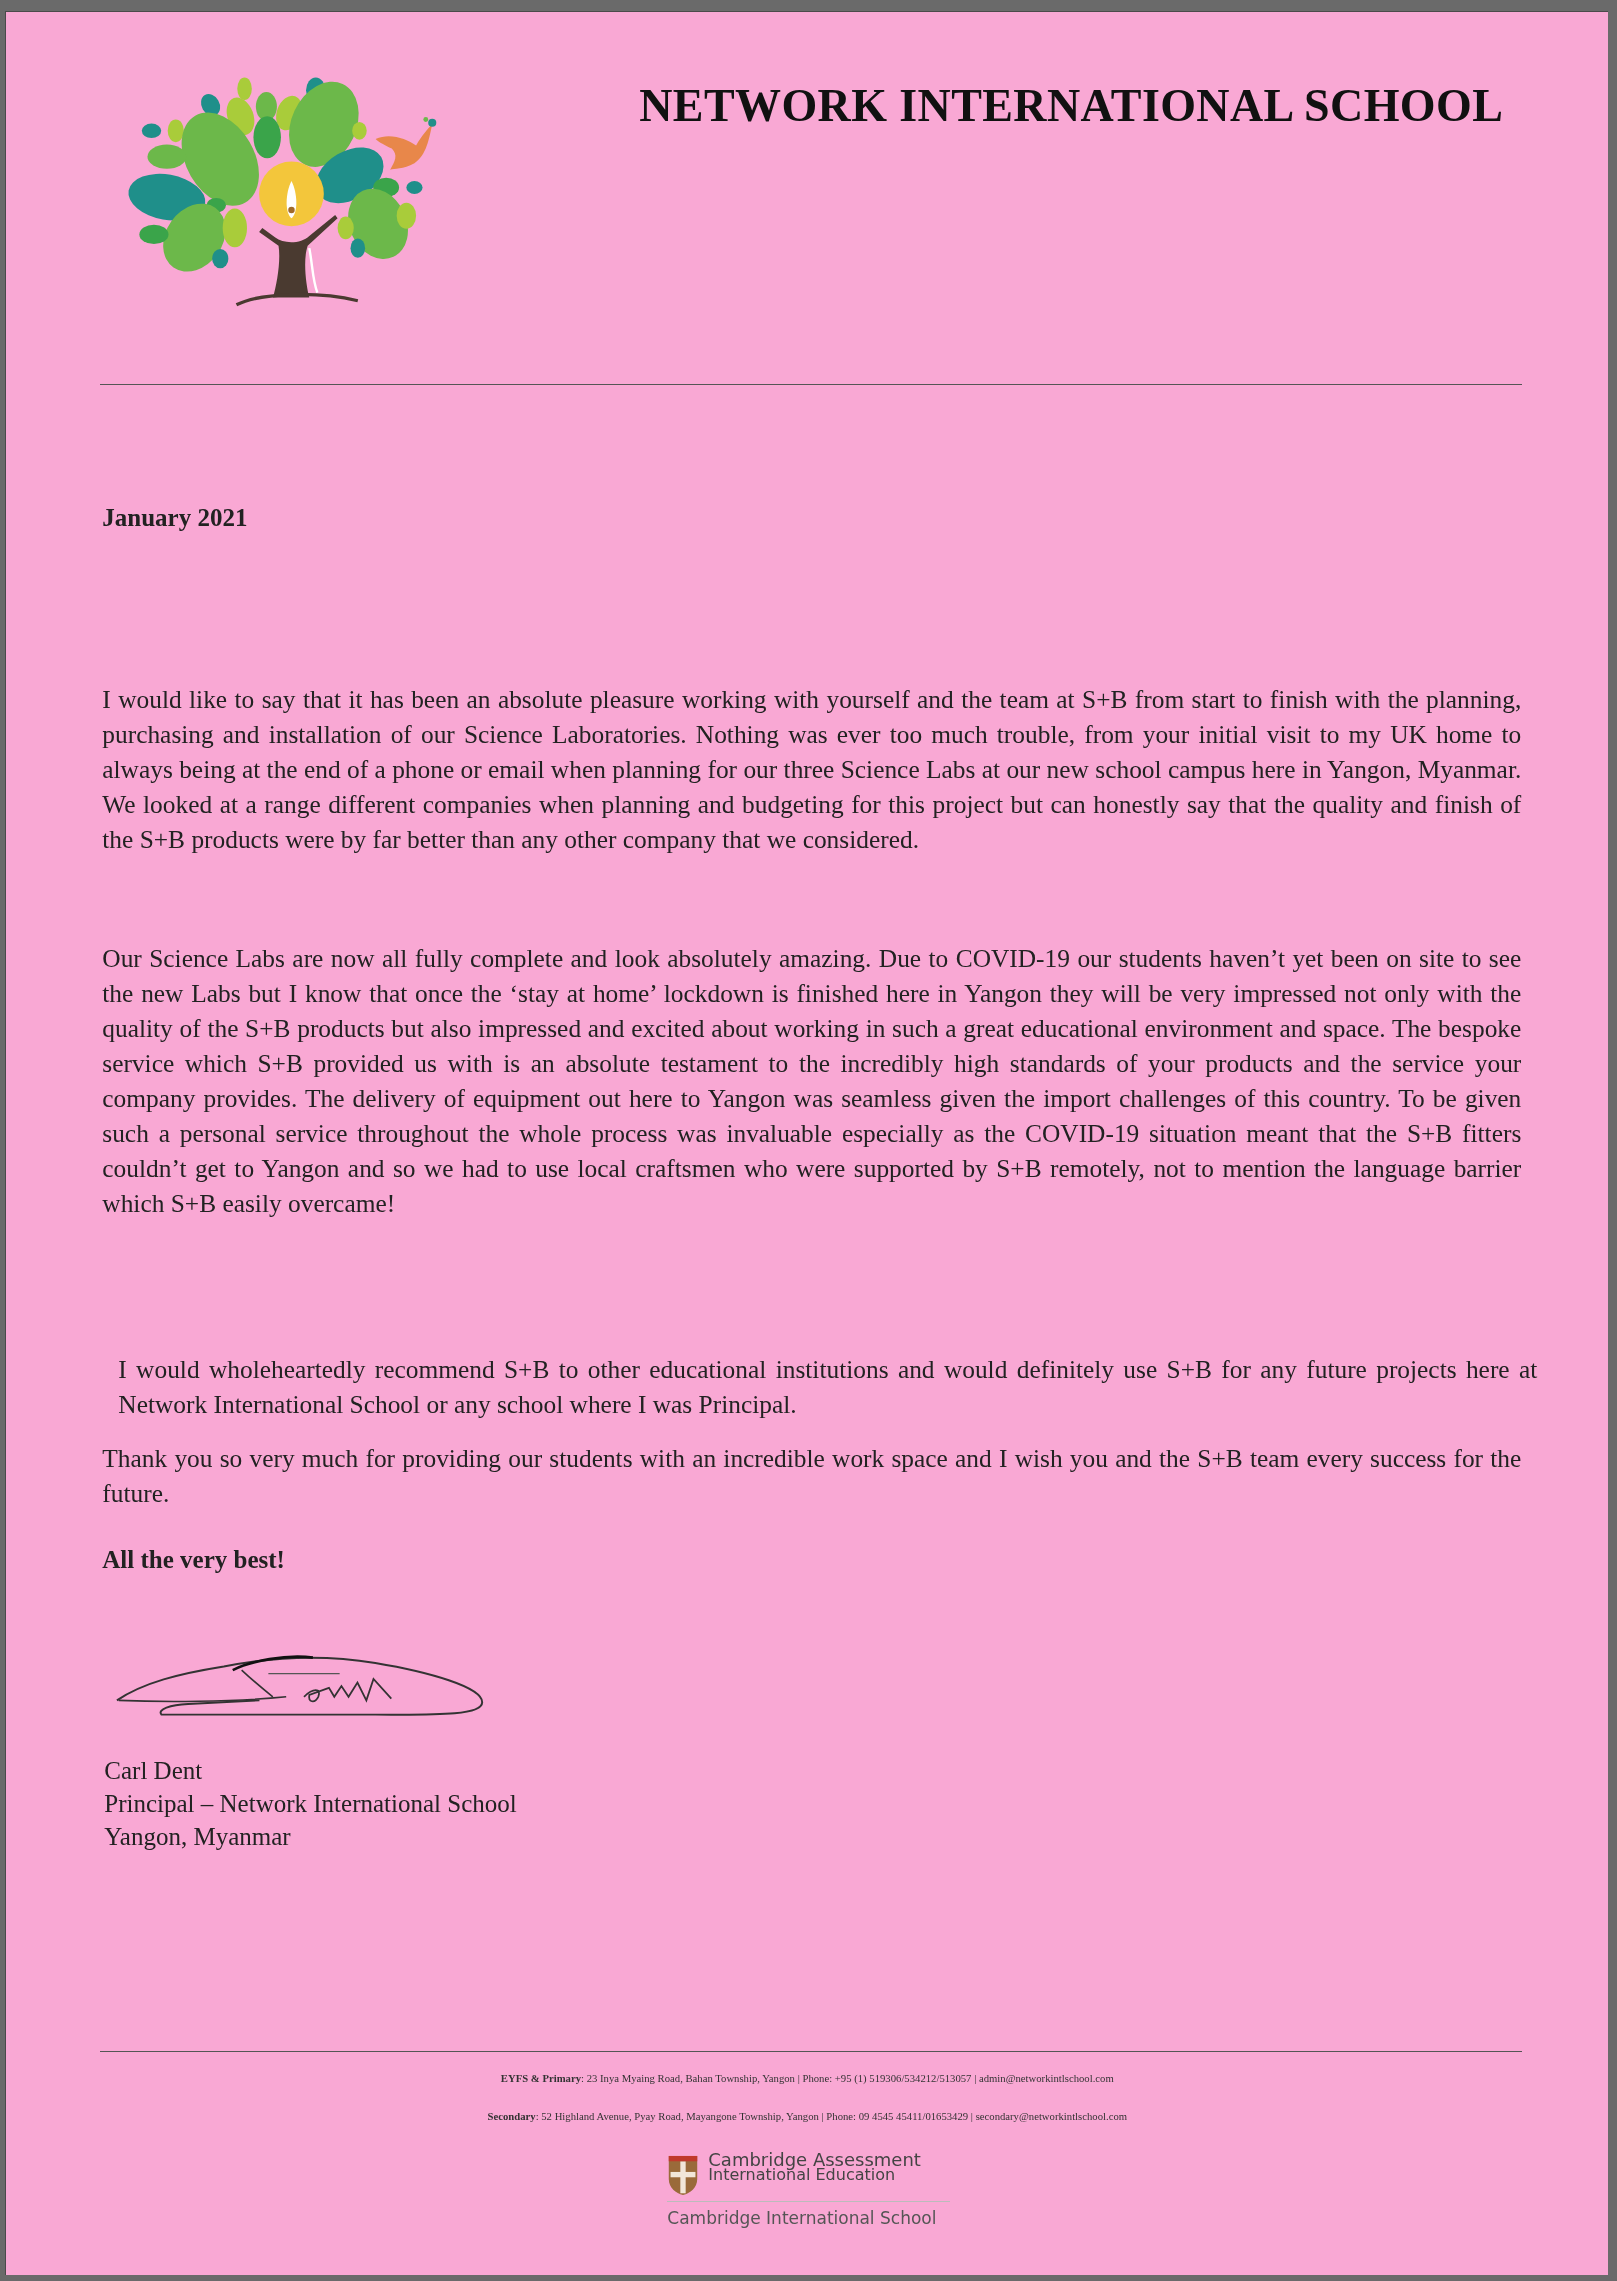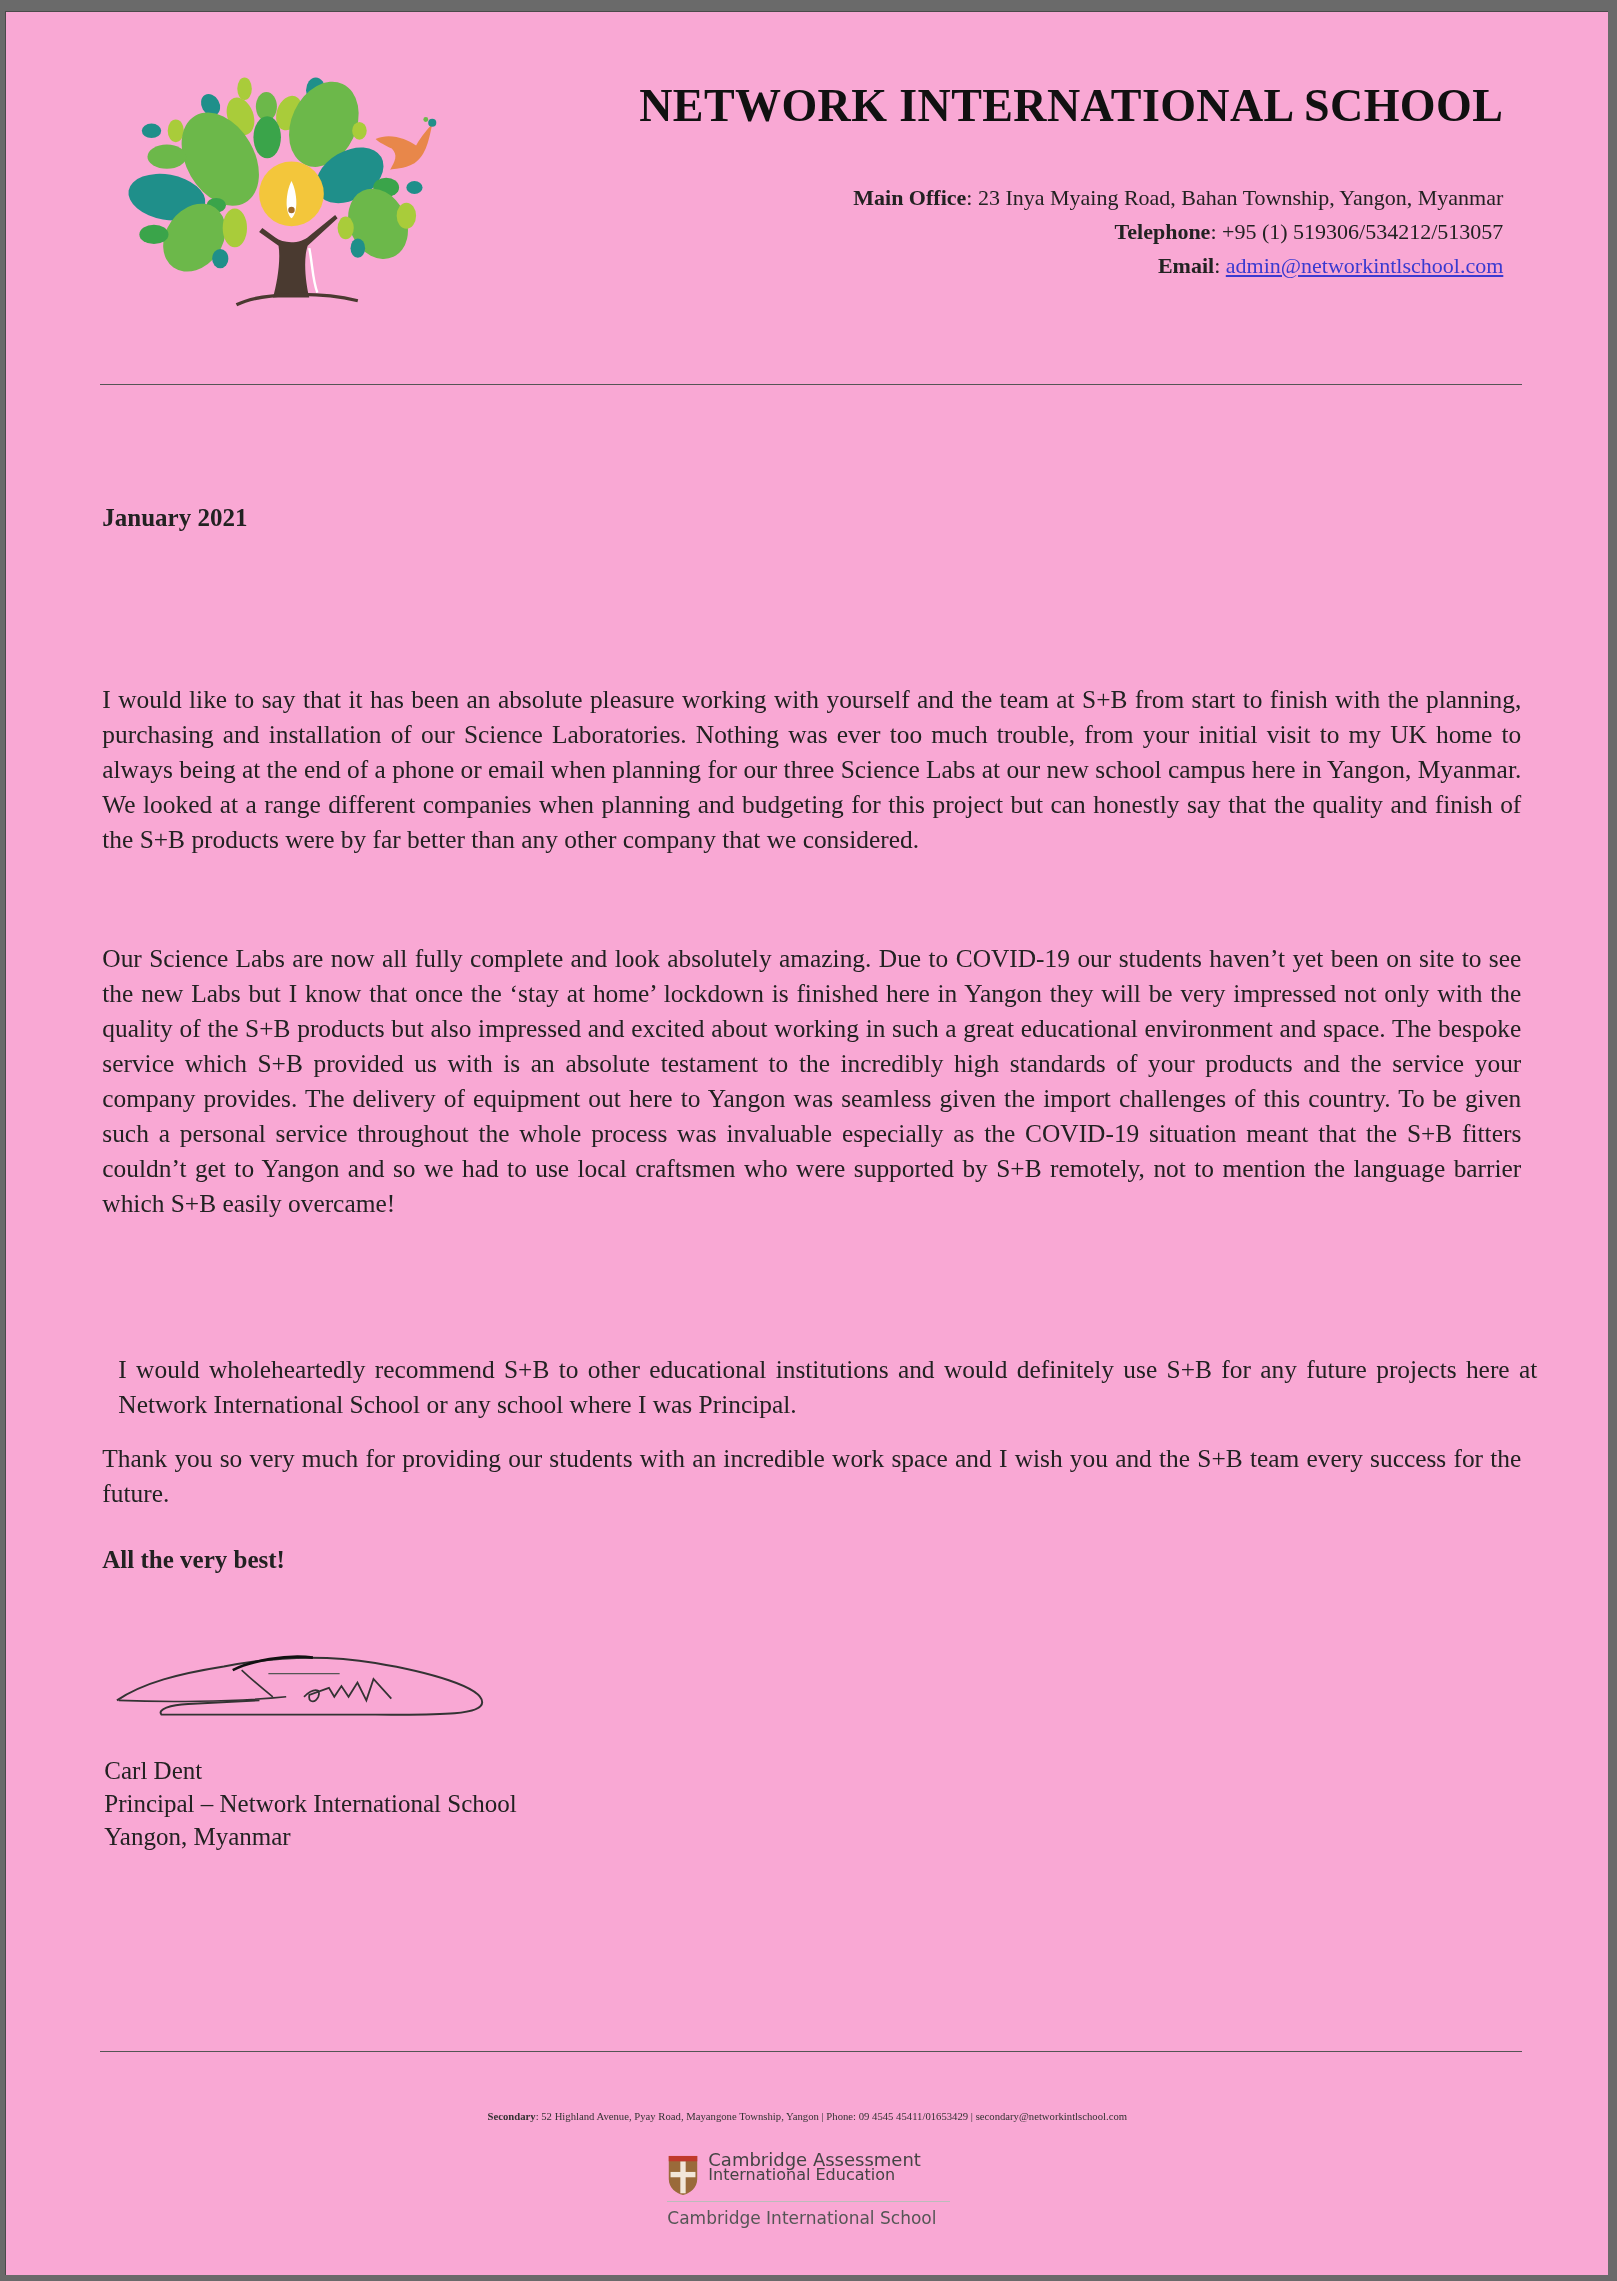--- a/index.html
+++ b/index.html
@@ -95,25 +95,20 @@
     <path d="M150 305 C180 290 250 288 300 300" stroke="#4a3a30" stroke-width="4" fill="none"></path>
     <path d="M240 235 C244 255 244 275 250 290" stroke="#fff" stroke-width="3" fill="none"></path>
 
     <path d="M322 100 C340 92 360 100 372 108 C380 95 386 88 392 82 C388 100 385 120 370 130 C356 138 345 136 340 138 C346 128 350 120 342 112 C334 108 326 104 322 100 Z" fill="#e8874a"></path>
     <circle cx="392" cy="80" r="5" fill="#1f8f8a"></circle>
     <circle cx="384" cy="76" r="3" fill="#6cb84a"></circle>
   </svg>
 
   <div class="school-name">NETWORK INTERNATIONAL SCHOOL</div>
 
-  <div class="contact">
-    <div><b>Main Office</b><span>: 23 Inya Myaing Road, Bahan Township, Yangon, Myanmar</span></div>
-    <div><b>Telephone</b><span>:  +95 (1) 519306/534212/513057</span></div>
-    <div><b>Email</b><span>: </span><a>admin@networkintlschool.com</a></div>
-  </div>
 
   <div class="rule top"></div>
 
   <div class="body date" style="position:absolute;">January 2021</div>
 
   <p class="para p1" style="margin:0;">I would like to say that it has been an absolute pleasure working with yourself and the team at S+B from start to finish with the planning, purchasing and installation of our Science Laboratories.  Nothing was ever too much trouble, from your initial visit to my UK home to always being at the end of a phone or email when planning for our three Science Labs at our new school campus here in Yangon, Myanmar.  We looked at a range different companies when planning and budgeting for this project but can honestly say that the quality and finish of the S+B products were by far better than any other company that we considered.</p>
   <p class="para p2" style="margin:0;">Our Science Labs are now all fully complete and look absolutely amazing.  Due to COVID-19 our students haven’t yet been on site to see the new Labs but I know that once the ‘stay at home’ lockdown is finished here in Yangon they will be very impressed not only with the quality of the S+B products but also impressed and excited about working in such a great educational environment and space.  The bespoke service which S+B provided us with is an absolute testament to the incredibly high standards of your products and the service your company provides.  The delivery of equipment out here to Yangon was seamless given the import challenges of this country.  To be given such a personal service throughout the whole process was invaluable especially as the COVID-19 situation meant that the S+B fitters couldn’t get to Yangon and so we had to use local craftsmen who were supported by S+B remotely, not to mention the language barrier which S+B easily overcame!</p>
   <p class="para p3" style="margin:16px;">I would wholeheartedly recommend S+B to other educational institutions and would definitely use S+B for any future projects here at Network International School or any school where I was Principal.</p>
   <p class="para p4" style="margin:0;">Thank you so very much for providing our students with an incredible work space and I wish you and the S+B team every success for the future.</p>
 
@@ -129,20 +124,21 @@
   </svg>
 
   <div class="signoff">
     <div>Carl Dent</div>
     <div>Principal – Network International School</div>
     <div>Yangon, Myanmar</div>
   </div>
 
   <div class="rule bottom"></div>
 
+  <div class="footer-line fl1"><b>EYFS &amp; Primary</b><span>: 23 Inya Myaing Road, Bahan Township, Yangon  |  Phone: +95 (1) 519306/534212/513057  |  admin@networkintlschool.com</span></div>
   <div class="footer-line fl2"><b>Secondary</b><span>: 52 Highland Avenue, Pyay Road, Mayangone Township, Yangon  |  Phone: 09 4545 45411/01653429  |  secondary@networkintlschool.com</span></div>
 
   <div class="cambridge">
     <svg class="crest" viewBox="0 0 36 48">
       <path d="M2 2 L34 2 L34 28 C34 38 26 44 18 46 C10 44 2 38 2 28 Z" fill="#9a6a3a"></path>
       <rect x="15" y="8" width="6" height="36" fill="#f2e6d8"></rect>
       <rect x="4" y="20" width="28" height="6" fill="#f2e6d8"></rect>
       <rect x="2" y="2" width="32" height="6" fill="#c0392b"></rect>
     </svg>
     <div class="cam-t1">Cambridge Assessment</div>

